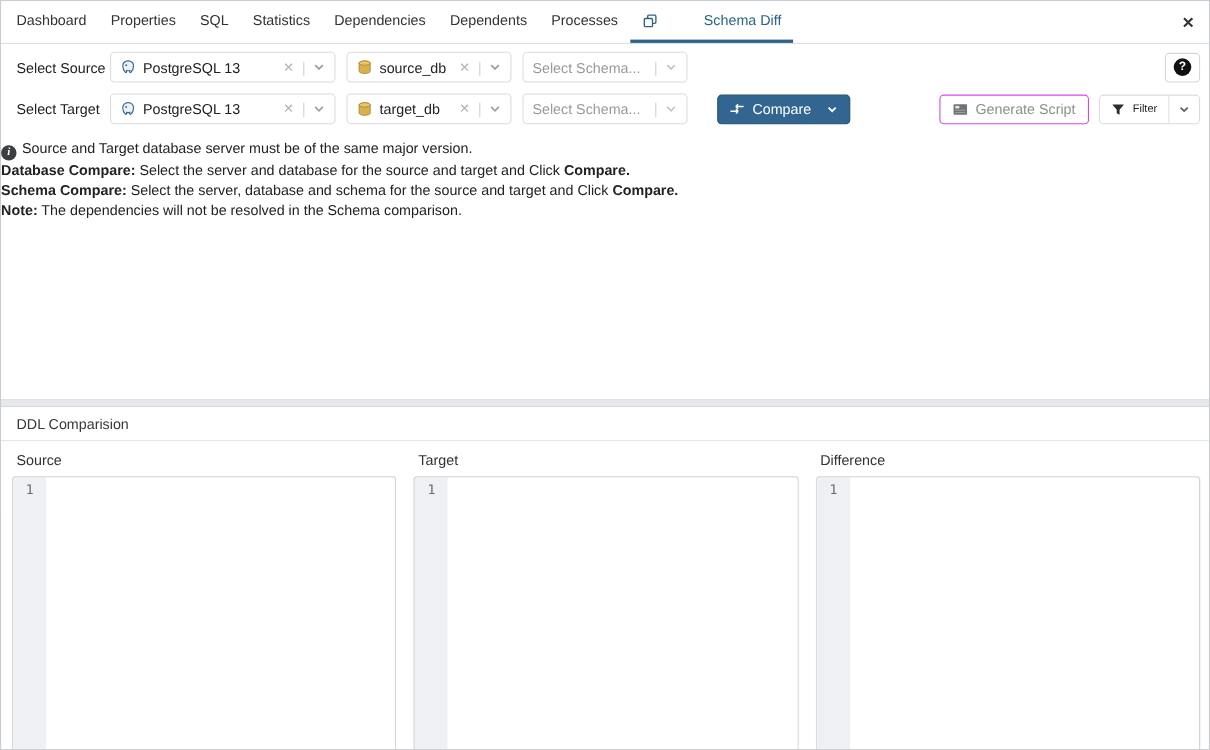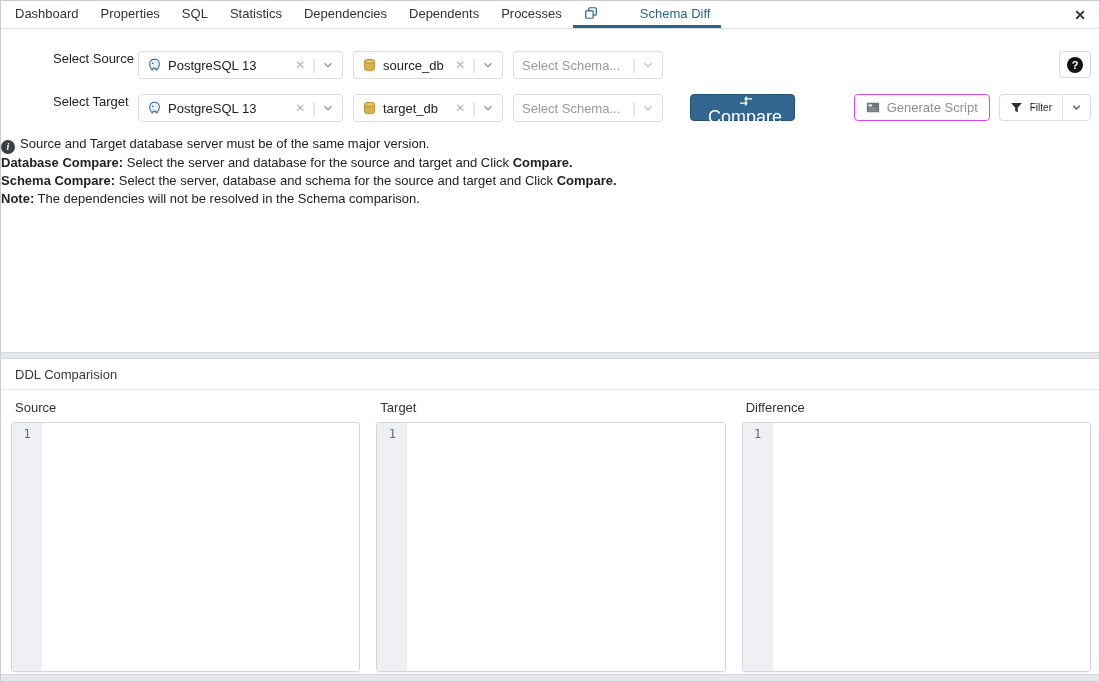--- a/index.html
+++ b/index.html
@@ -3,38 +3,38 @@
 <meta charset="utf-8">
 <style>
   * { margin: 0; padding: 0; box-sizing: border-box; }
   html, body { background: #e8eaec; font-family: "Liberation Sans", sans-serif; }
   .window {
     position: relative; width: 1100px; height: 682px;
     background: #e6e8ea; border: 1px solid #c9ccd1; overflow: hidden;
   }
   
   .tabbar {
-    display: flex; align-items: stretch; height: 28px; background: #fff;
+    display: flex; align-items: stretch; height: 39px; background: #fff;
     border-bottom: 1px solid #dcdfe2;
   }
   .tab {
     display: flex; align-items: center; gap: 5px; padding: 0 11px;
     font-size: 13px; color: #303336; cursor: pointer; border-bottom: 3px solid transparent;
   }
   .tab:first-child { padding-left: 14px; }
   .tab.active { color: #2c6487; border-bottom-color: #2c6487; gap: 42px; }
   .tab.active .ticon { display: inline-flex; }
   .ticon { display: inline-flex; align-items: center; }
   .tab-close {
     margin-left: auto; display: flex; align-items: center; padding: 0 13px;
     font-size: 14px; font-weight: bold; color: #333; cursor: pointer;
   }
   
   .panel-top { background: #fff; height: 324px; border-bottom: 1px solid #d3d6da; padding-top: 7px; }
-  .ctrl-row { display: flex; align-items: flex-start; height: 28px; margin: 15px 8px 10px 0; padding-left: 38px; }
+  .ctrl-row { display: flex; align-items: center; height: 28px; margin: 0 8px 10px 0; }
   .row-label { width: 99px; padding-left: 14px; font-size: 13px; color: #222; flex: none; }
   .select {
     display: flex; align-items: center; height: 28px; background: #fff;
     border: 1px solid #dcdcdc; border-radius: 4px; padding: 0 8px;
     font-size: 13px; color: #222; cursor: pointer; flex: none;
   }
   .select .sel-icon { display: inline-flex; margin-right: 6px; flex: none; }
   .select .sel-value { flex: 1 1 auto; white-space: nowrap; overflow: hidden; }
   .select .sel-value.placeholder { color: #9a9a9a; }
   .select .clear-x { color: #b4b4b4; font-size: 12px; margin: 0 7px 0 6px; }
@@ -50,21 +50,21 @@
     justify-content: center; cursor: pointer;
   }
   .help-circle {
     width: 16px; height: 16px; border-radius: 50%; background: #111; color: #fff;
     font-size: 11px; font-weight: bold; display: flex; align-items: center; justify-content: center;
   }
   
   .compare-btn {
     margin-left: 27px; height: 27px; display: flex; align-items: center;
     background: #326690; border: 1px solid #26506f; border-radius: 4px;
-    color: #fff; font-size: 18px; cursor: pointer; padding: 0 4px 0 10px; flex-direction: column;
+    color: #fff; font-size: 13px; cursor: pointer; padding: 0 4px 0 10px;
   }
   .compare-btn .cmp-label { margin: 0 8px 0 7px; }
   .compare-btn .btn-chev { padding: 0 6px; display: inline-flex; }
   
   .gen-btn {
     margin-left: auto; height: 27px; display: flex; align-items: center; gap: 7px;
     background: #fff; border: 1px solid #d946ef; border-radius: 4px;
     color: #8d8f92; font-size: 13px; padding: 0 11px; cursor: default;
   }
   .filter-btn {

